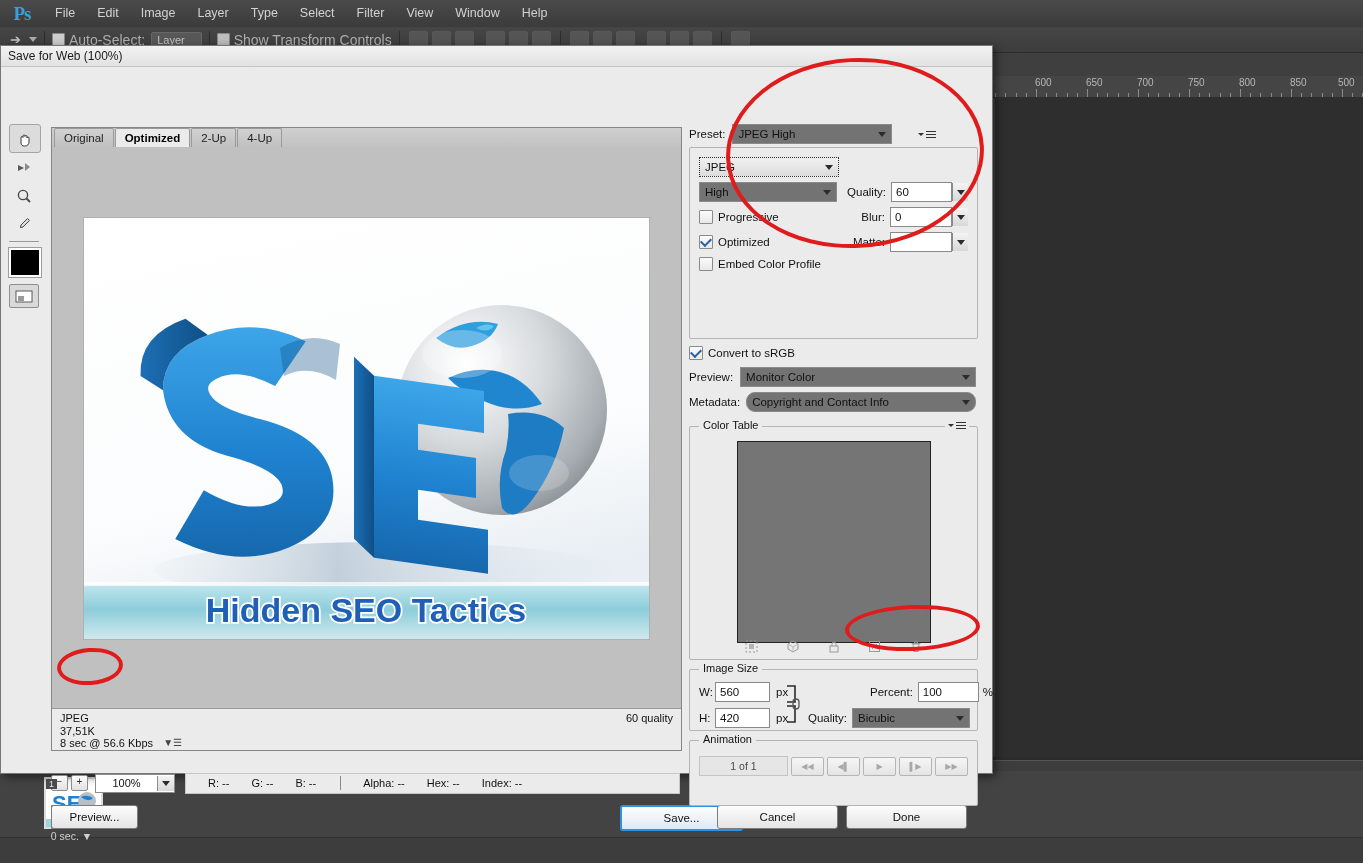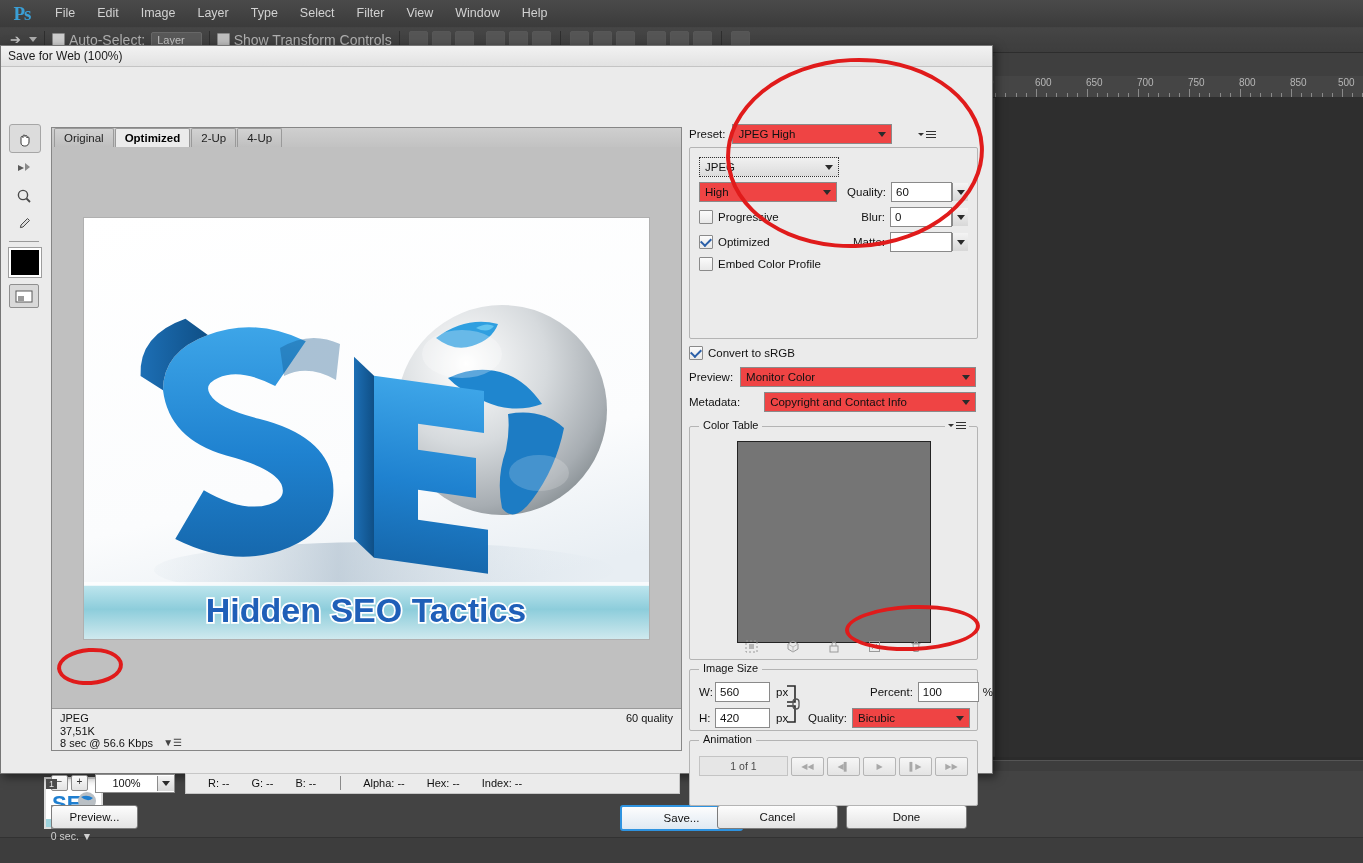--- a/index.html
+++ b/index.html
@@ -110,21 +110,21 @@
 
   
   #settings{position:absolute;left:688px;top:57px;width:291px;height:625px;}
   .grp{border:1px solid #b4b4b4;border-radius:2px;background:#ebebeb;position:relative;}
   .grp-label{position:absolute;left:9px;top:-8px;background:#ebebeb;padding:0 4px;font-size:11px;color:#111;}
   .row{display:flex;align-items:center;margin-bottom:5px;}
   .lbl{font-size:11.5px;color:#111;}
   .fld{height:18px;border:1px solid #8a8a8a;background:#fff;display:flex;align-items:center;}
   .fld input{border:0;outline:0;width:100%;height:100%;font-size:11.5px;color:#111;padding:0 4px;
     background:transparent;font-family:"Liberation Sans",sans-serif;}
-  .dd{height:18px;border:1px solid #8a8a8a;background:#ef4444;display:flex;align-items:center;position:relative;}
+  .dd{height:18px;border:1px solid #8a8a8a;background:#737373;display:flex;align-items:center;position:relative;}
   .dd-text{flex:1;font-size:11.5px;color:#111;padding-left:5px;white-space:nowrap;overflow:hidden;}
   .dd-arrow{width:18px;display:flex;align-items:center;justify-content:center;}
   .spin{width:15px;height:18px;border-left:1px solid #8a8a8a;background:linear-gradient(#f4f4f4,#d8d8d8);
     display:flex;align-items:center;justify-content:center;}
   .cb{width:12px;height:12px;border:1px solid #8a8a8a;background:linear-gradient(#fbfbfb,#e8e8e8);
     display:inline-flex;align-items:center;justify-content:center;margin-right:5px;border-radius:1px;}
   .cb.checked::after{content:"";width:8px;height:5px;border-left:2px solid #2a5fa8;border-bottom:2px solid #2a5fa8;
     transform:rotate(-45deg) translate(1px,-1px);}
   .flyout{color:#333;font-size:10px;display:flex;align-items:center;gap:2px;}
   .hamb{display:inline-block;width:10px;}
@@ -529,21 +529,21 @@
           <span class="lbl">Preview:</span>
           <div class="dd" style="flex:1;margin-left:7px;">
             <span class="dd-text">Monitor Color</span>
             <span class="dd-arrow">
                 <span class="tri-down"></span>
               </span>
           </div>
         </div>
         <div class="row">
           <span class="lbl">Metadata:</span>
-          <div class="dd" style="flex:1;margin-left:24px;">
+          <div class="dd" style="flex:1;margin-left:6px;border-radius:9px;">
             <span class="dd-text">Copyright and Contact Info</span>
             <span class="dd-arrow">
                 <span class="tri-down"></span>
               </span>
           </div>
         </div>
       </div>
 
       <div class="grp" id="ct-group">
         <span class="grp-label">Color Table</span>

